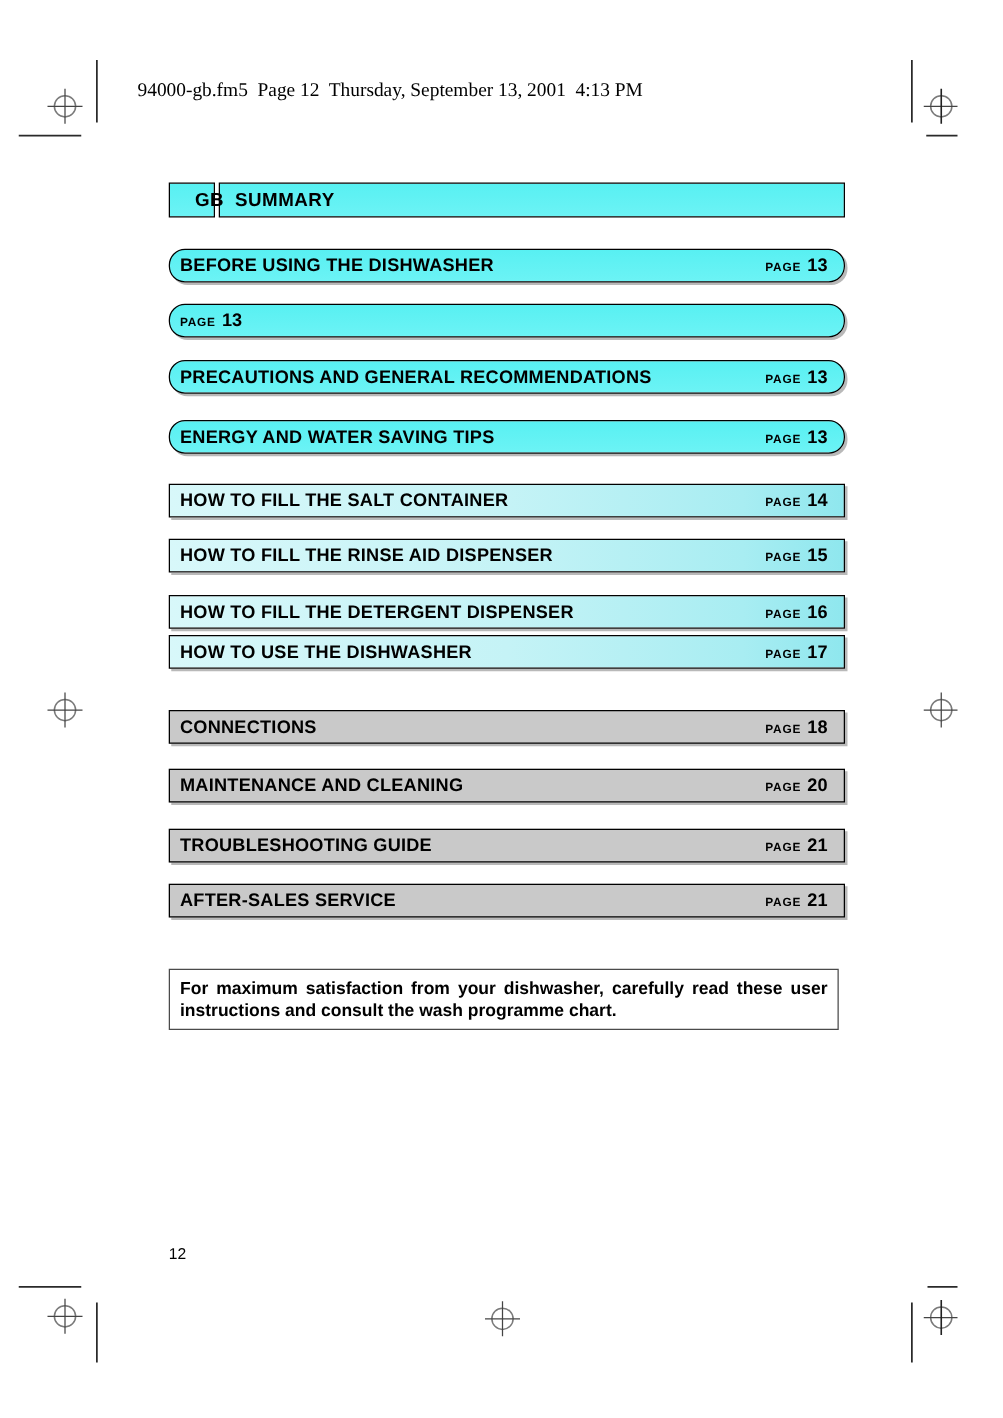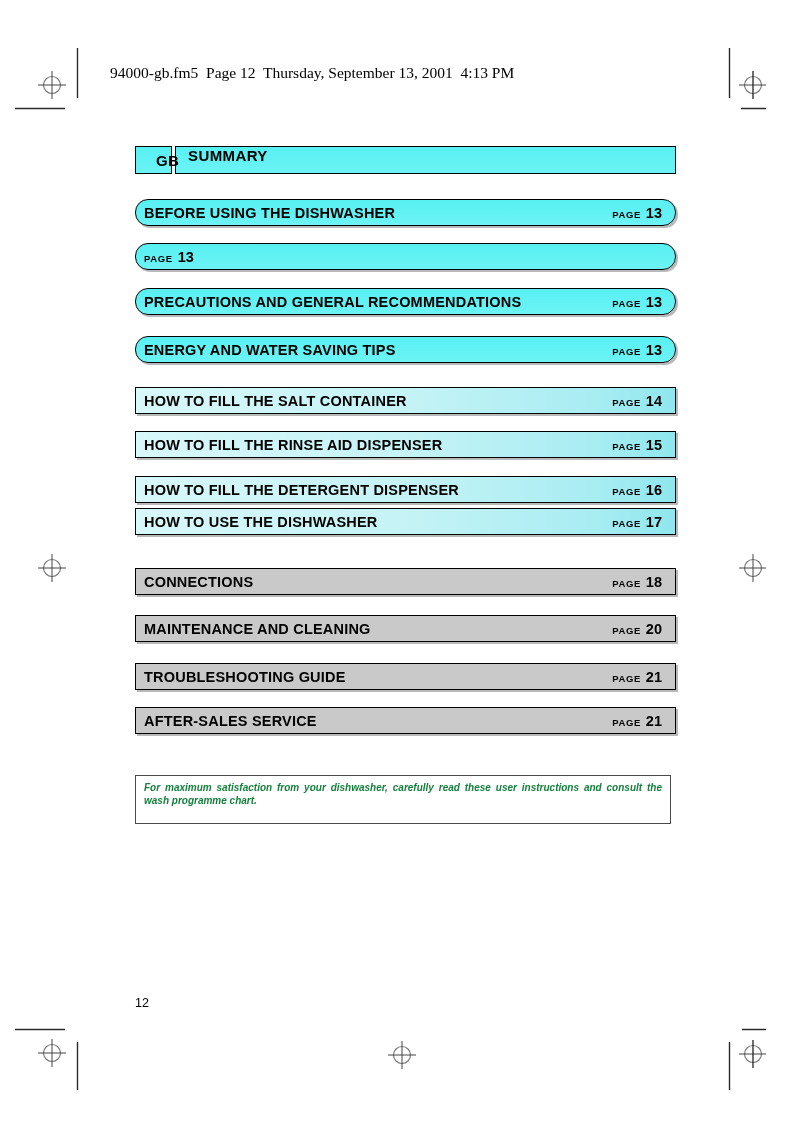--- a/index.html
+++ b/index.html
@@ -38,21 +38,21 @@
     font-size: 15px; font-weight: bold; color: #000;
     letter-spacing: 0.3px;
     z-index: 2;
   }
   .summary-box {
     position: absolute;
     left: 175px; top: 146px;
     width: 501px; height: 28px;
     border: 1.5px solid #000;
     background: linear-gradient(to bottom, #58f0f2, #6cf3f5);
-    display: flex; 
+    display: flex; align-items: center;
     padding-left: 12px;
     font-size: 15px; font-weight: bold; color: #000;
     letter-spacing: 0.4px;
     z-index: 1;
   }
   
   .row {
     position: absolute;
     left: 135px;
     width: 541px; height: 27px;
@@ -82,25 +82,24 @@
   .note {
     position: absolute;
     left: 135px; top: 775px;
     width: 536px; min-height: 49px;
     border: 1.5px solid #4a4a4a;
     background: #ffffff;
     padding: 6px 8px;
   }
   .note span {
     display: block;
-    font-size: 10px; font-weight: bold;
+    font-size: 14px; font-weight: bold;
     line-height: 1.25;
-    color: #15803d;
+    color: #000000;
     text-align: justify;
-    font-style: italic;
   }
   .folio {
     position: absolute;
     left: 135px; top: 996px;
     font-size: 12.5px; color: #000;
   }
 </style>
 </head>
 <body>
 

